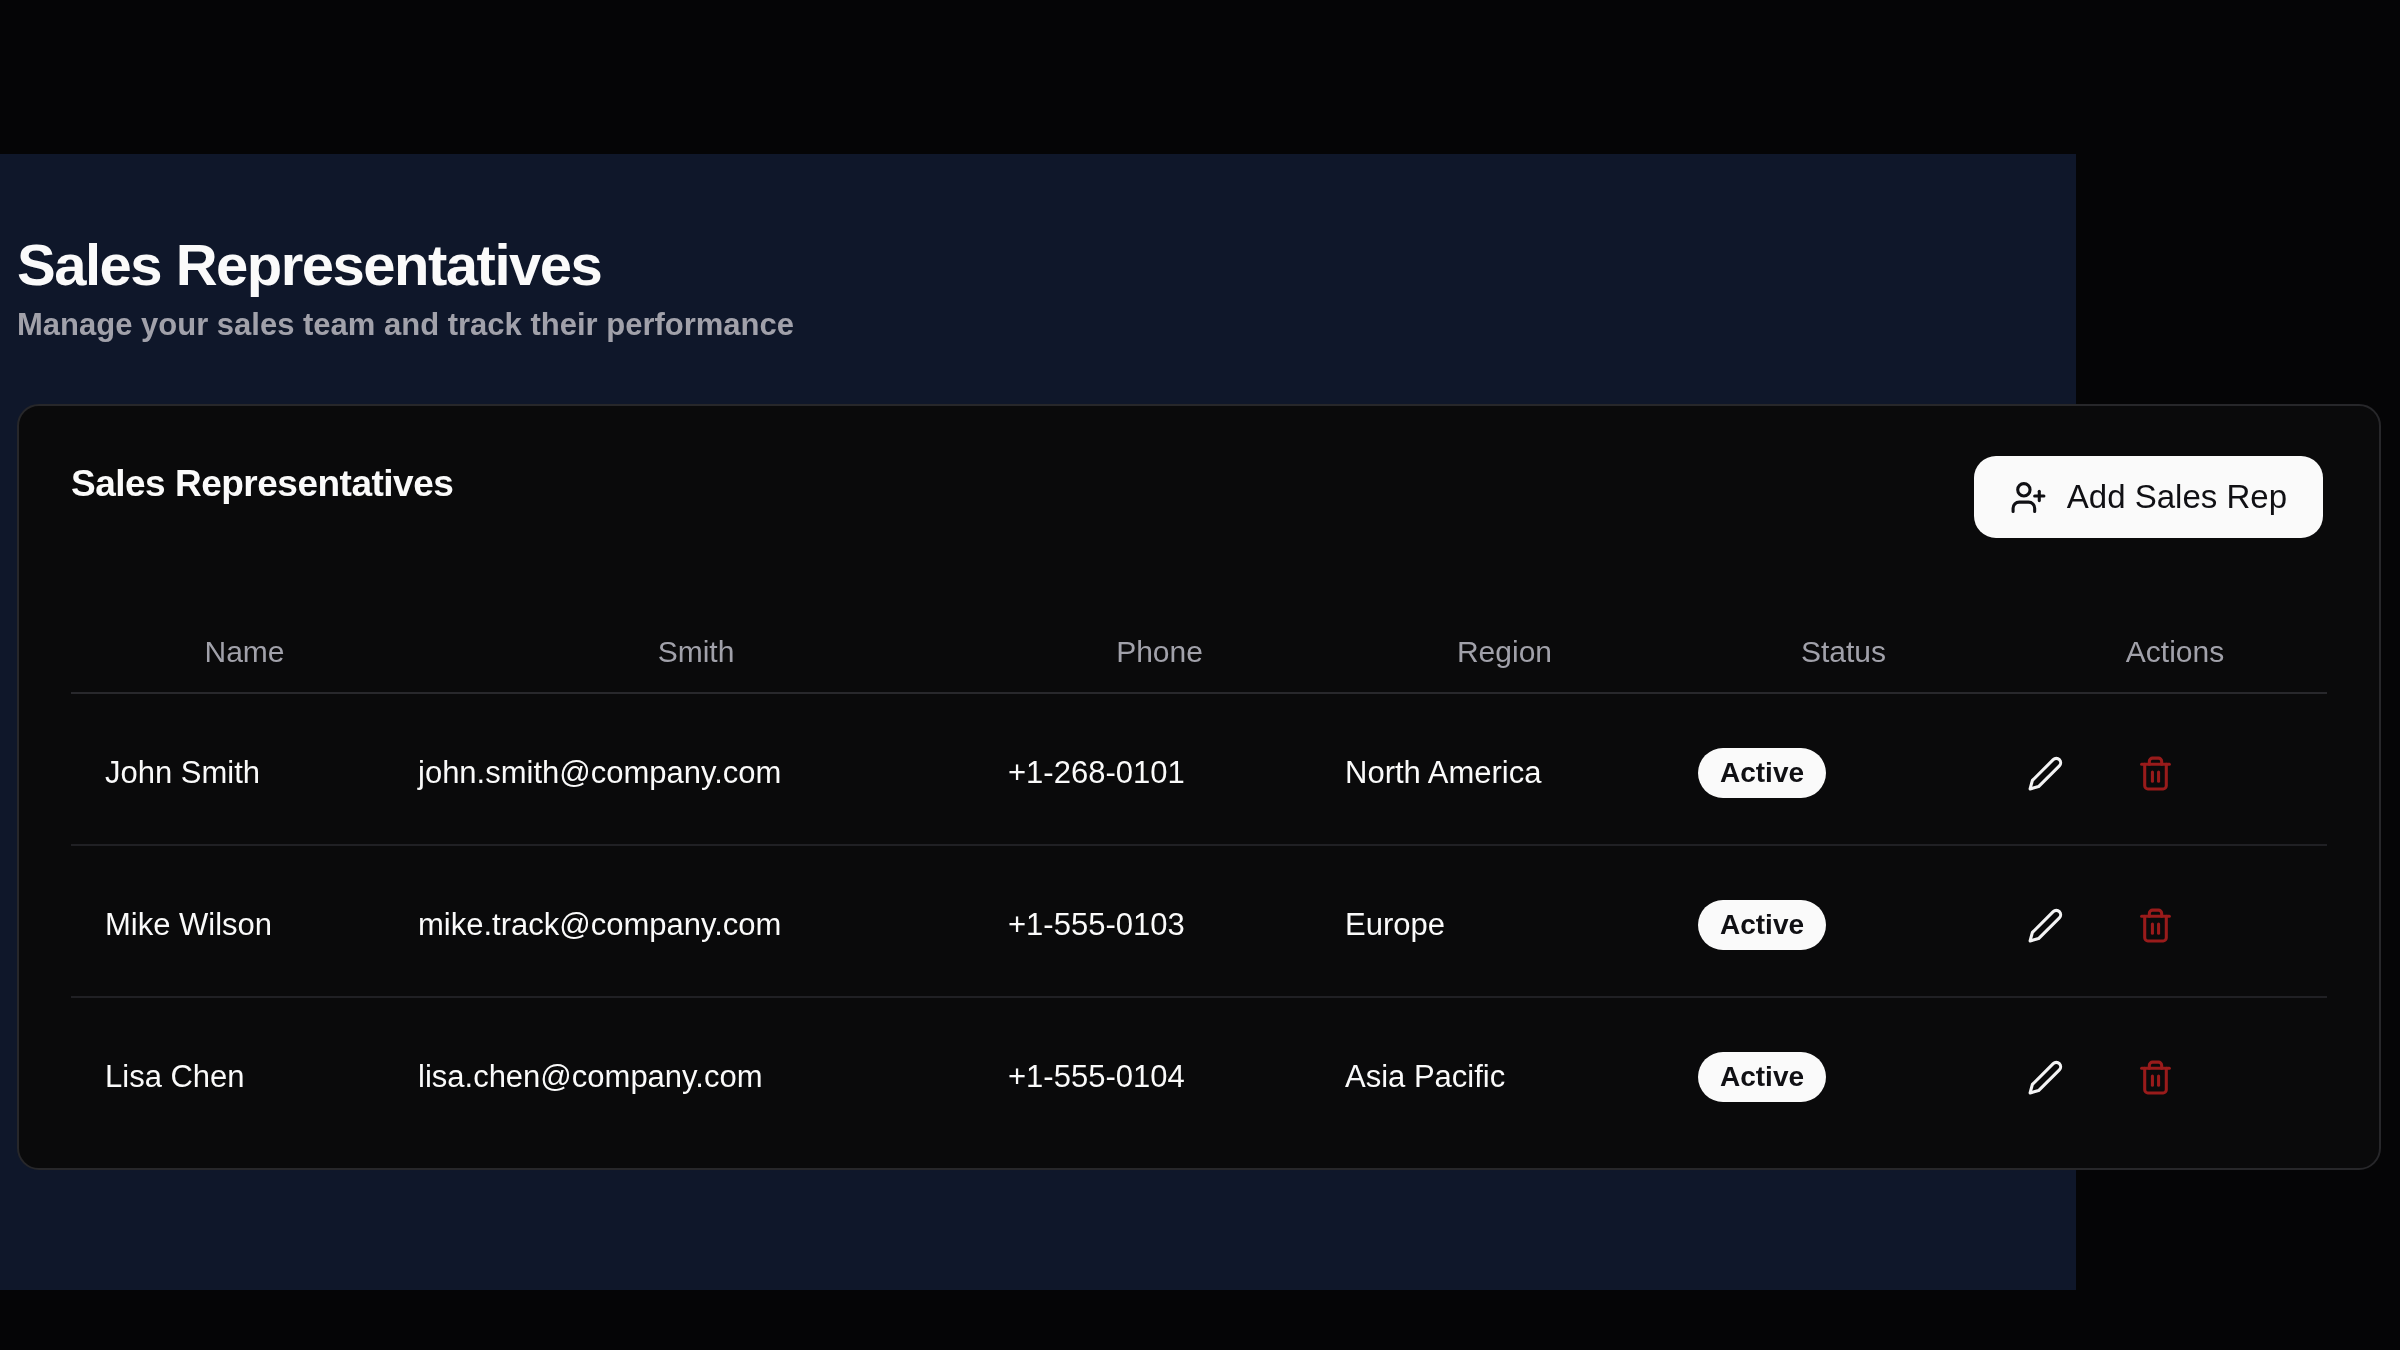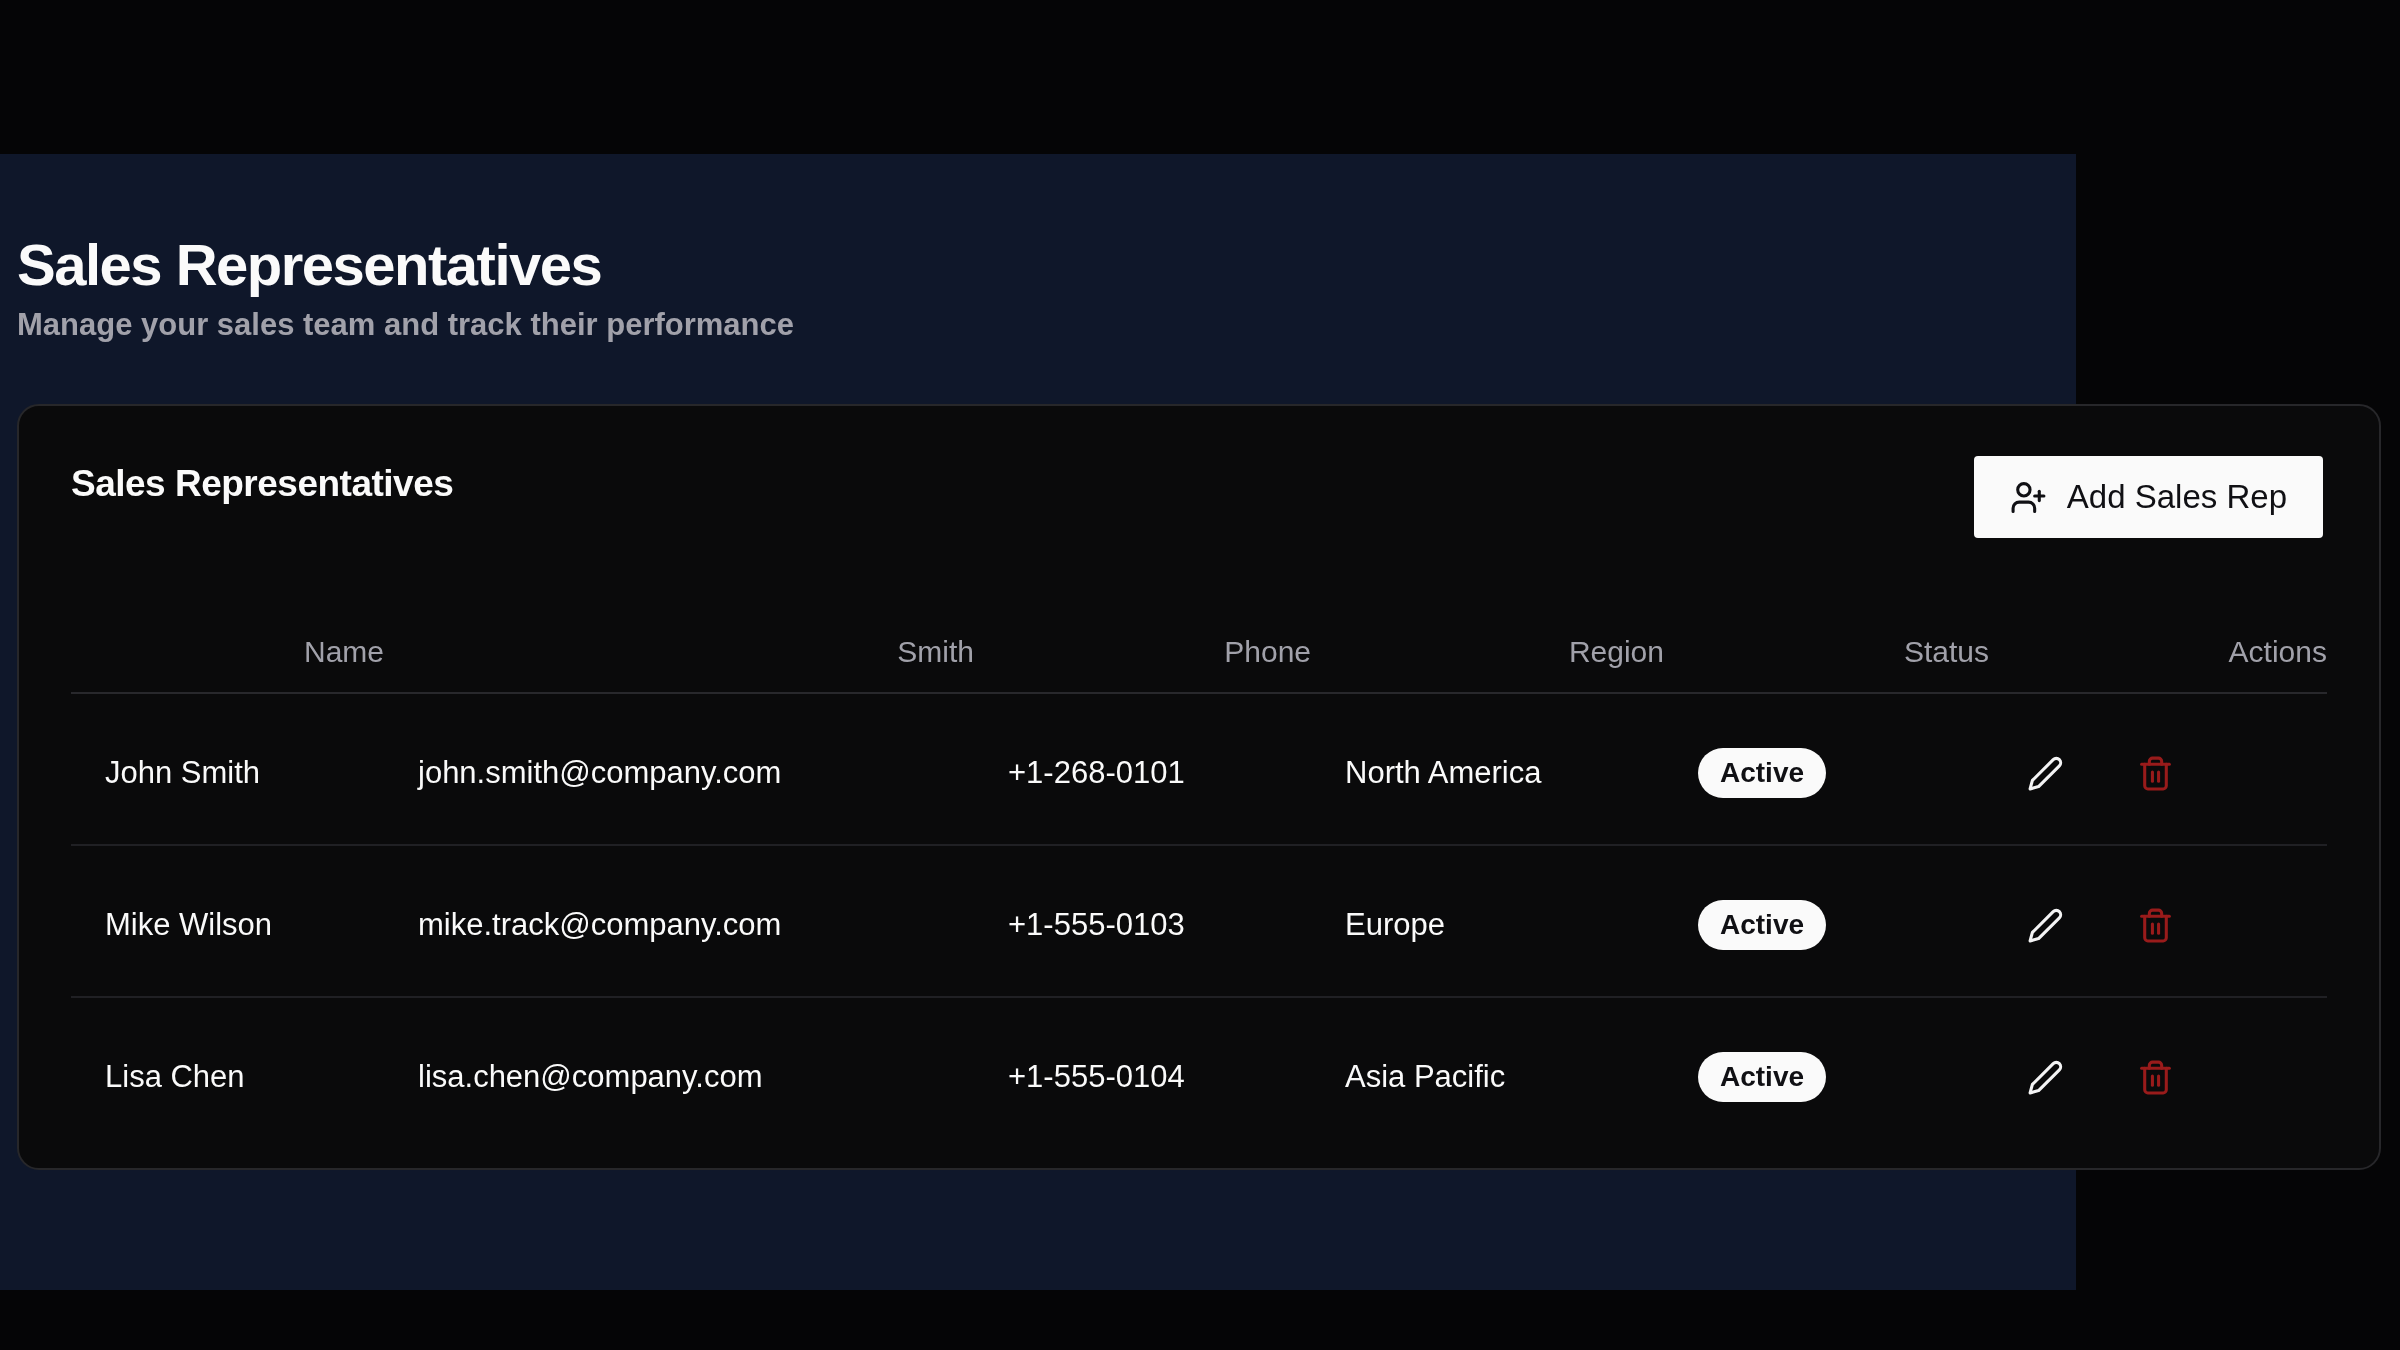--- a/index.html
+++ b/index.html
@@ -64,41 +64,41 @@
     right: 56px;
     top: 50px;
     height: 82px;
     display: inline-flex;
     align-items: center;
     gap: 20px;
     padding: 0 36px;
     background: #fafafa;
     color: #101014;
     border: none;
-    border-radius: 4px;
+    border-radius: 22px;
     font-family: "Liberation Sans", sans-serif;
     font-size: 33px;
     font-weight: 500;
     cursor: pointer;
   }
   .add-btn svg { display: block; }
   .table-wrap {
     position: absolute;
     left: 52px;
     right: 52px;
     top: 206px;
   }
   table.reps {
     width: 100%;
     border-collapse: collapse;
     table-layout: fixed;
   }
   table.reps th {
     height: 80px;
-    text-align: right;
+    text-align: center;
     vertical-align: middle;
     padding: 0 0 0 34px;
     font-size: 30px;
     font-weight: 500;
     color: #a1a1aa;
     border-bottom: 2px solid #28282c;
   }
   table.reps td {
     height: 142px;
     vertical-align: middle;

